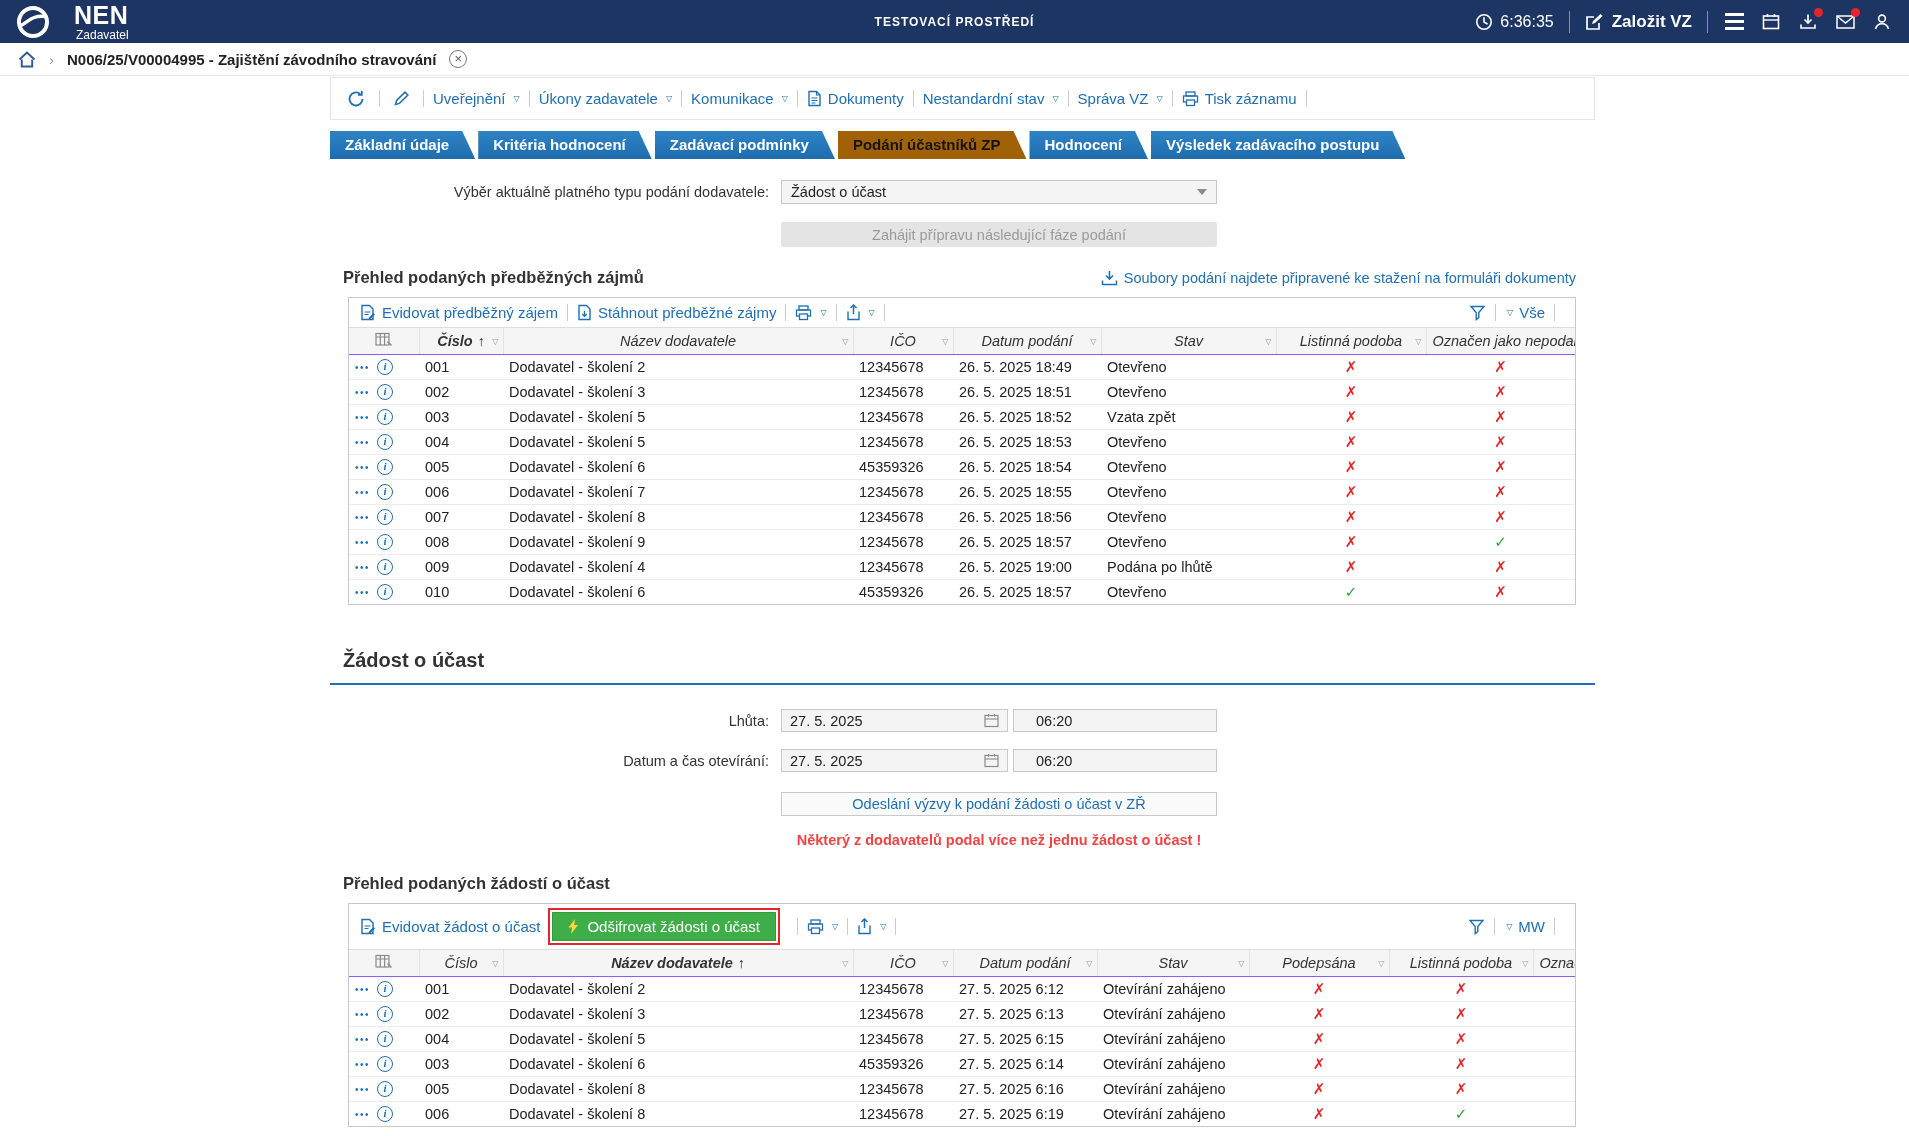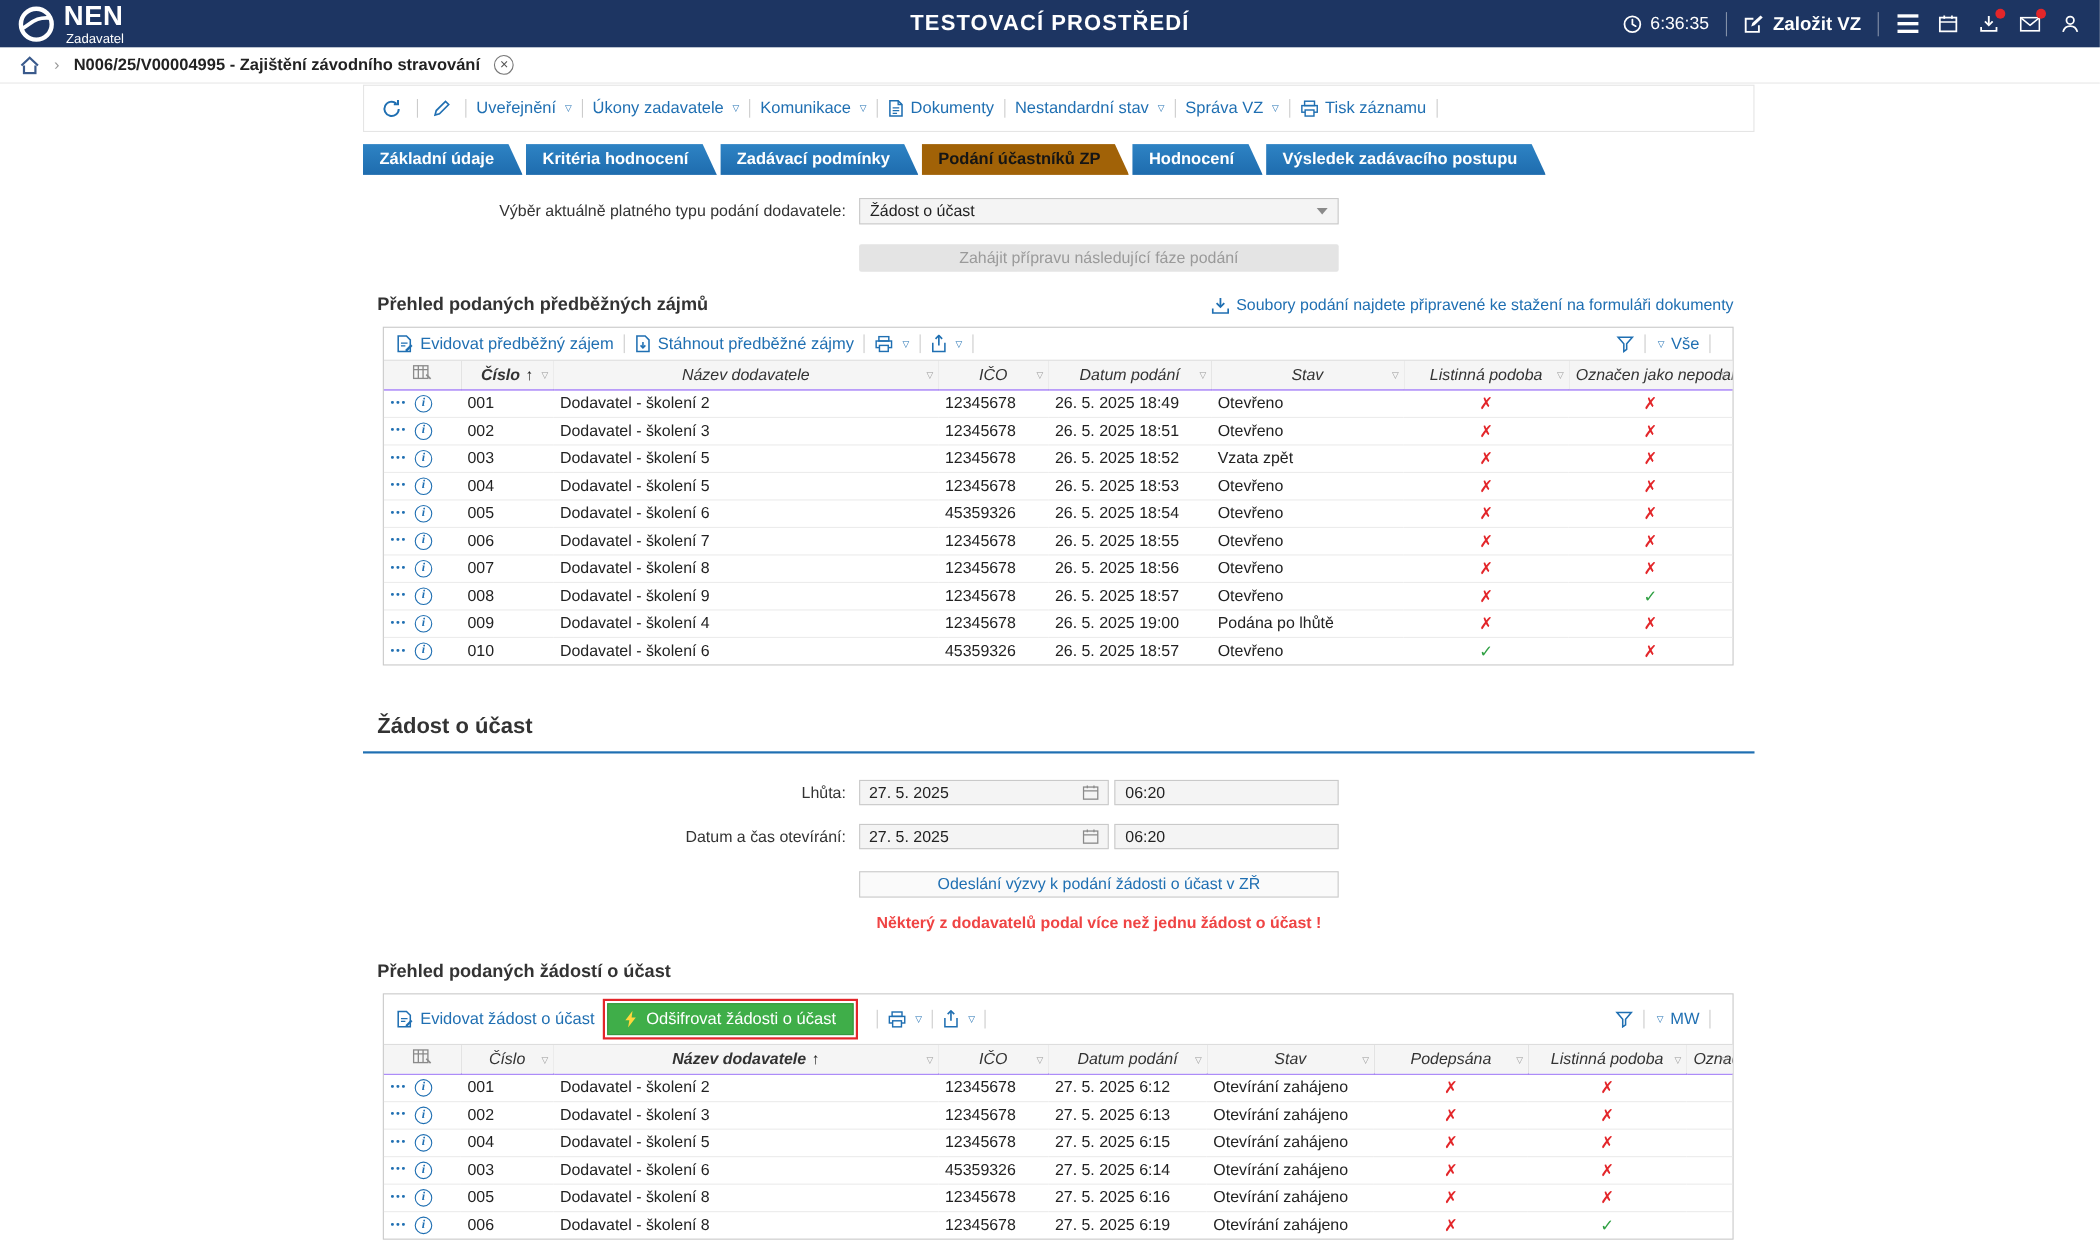--- a/index.html
+++ b/index.html
@@ -3,25 +3,25 @@
 <meta charset="utf-8">
 <style>
   * { box-sizing: border-box; }
   html,body { margin:0; padding:0; }
   body {
     width:1909px; height:1136px; position:relative; overflow:hidden;
     background:#ffffff; font-family:"Liberation Sans","DejaVu Sans",sans-serif; color:#222;
   }
   
   .topbar { height:43px; background:#1d3562; display:flex; align-items:center; padding:0 16px; position:relative; color:#fff; }
-  .brand { display:flex; align-items:center; gap:8px; cursor:pointer; }
+  .brand { display:flex; align-items:center; gap:24px; cursor:pointer; }
   .brand-text { display:flex; flex-direction:column; line-height:1; }
   .brand-name { font-size:25px; font-weight:bold; letter-spacing:.5px; }
   .brand-sub { font-size:12px; margin-top:1px; margin-left:2px; }
-  .topbar-title { position:absolute; left:0; right:0; text-align:center; font-size:20px; font-weight:bold; letter-spacing:1px; pointer-events:none; }
+  .topbar-title { position:absolute; left:0; right:0; text-align:center; font-size:12px; font-weight:bold; letter-spacing:1px; pointer-events:none; }
   .topbar-right { margin-left:auto; display:flex; align-items:center; gap:15px; z-index:1; }
   .clock { display:flex; align-items:center; gap:7px; font-size:16px; }
   .tb-sep { width:1px; height:22px; background:rgba(255,255,255,.45); }
   .newvz { background:none; border:none; color:#fff; font-weight:bold; font-size:17px; display:flex; align-items:center; gap:8px; font-family:inherit; cursor:pointer; padding:0; }
   .top-icon { position:relative; display:inline-flex; align-items:center; justify-content:center; width:22px; height:22px; cursor:pointer; }
   .burger i { display:block; width:19px; height:2.6px; background:#fff; margin:2.2px 0; }
   .burger { flex-direction:column; }
   .dot { position:absolute; top:-3px; right:-4px; width:9px; height:9px; border-radius:50%; background:#e3262a; }
   
   .breadcrumb { height:33px; display:flex; align-items:center; gap:13px; padding-left:18px; border-bottom:1px solid #e8e8e8; background:#fff; }
@@ -77,21 +77,21 @@
   .mark-x { color:#e3262a; font-weight:bold; font-size:15px; }
   .mark-check { color:#2fa043; font-weight:bold; font-size:15px; }
   
   .zadost-head { margin-top:44px; border-bottom:2px solid #1f6fb2; padding:0 0 11px 13px; }
   .zadost-head h2 { margin:0; font-size:20px; color:#333; }
   .date-row { margin-top:24px; display:flex; align-items:center; }
   .date-row.second { margin-top:17px; }
   .date-label { width:451px; text-align:right; font-size:14.5px; color:#333; padding-right:12px; }
   .date-field { width:227px; height:23px; background:#f4f4f4; border:1px solid #c9c9c9; display:flex; align-items:center; padding:0 8px; font-size:14.5px; }
   .date-field .cal { margin-left:auto; display:inline-flex; cursor:pointer; }
-  .time-field { width:204px; height:23px; background:#f4f4f4; border:1px solid #c9c9c9; display:flex; align-items:center; padding:0 9px; font-size:14.5px; margin-left:5px; }
+  .time-field { width:204px; height:23px; background:#f4f4f4; border:1px solid #c9c9c9; display:flex; align-items:center; padding:0 22px; font-size:14.5px; margin-left:5px; }
   .send-btn { display:block; margin:20px 0 0 451px; width:436px; height:24px; background:#fafafa; border:1px solid #c9c9c9; color:#1f6fb2; font-size:14.5px; font-family:inherit; cursor:pointer; }
   .warning { margin:16px 0 0 451px; width:436px; text-align:center; color:#ef4444; font-weight:bold; font-size:14.5px; }
   .sec-head.third { margin-top:26px; }
   .decrypt-btn { display:inline-flex; align-items:center; gap:8px; background:#3fae49; border:1px solid #36973f; color:#fff; font-size:15px; font-family:inherit; padding:5px 15px; margin:2px 12px; outline:2px solid #e3262a; outline-offset:2px; cursor:pointer; }
   .svgicon { display:inline-flex; align-items:center; }
 </style>
 </head>
 <body>
 
 <header class="topbar">

